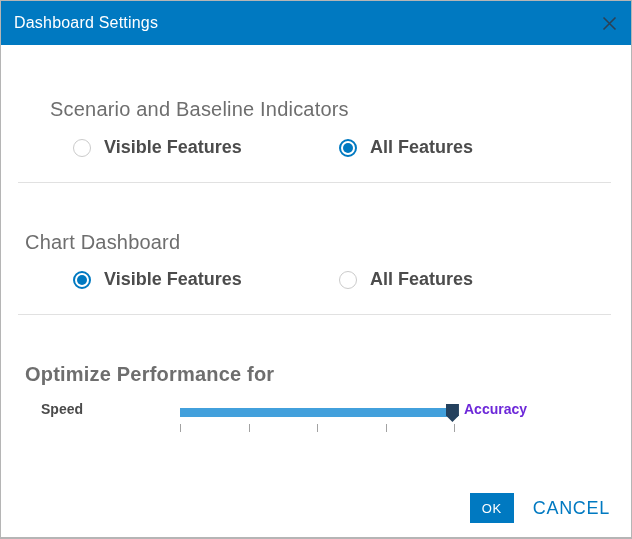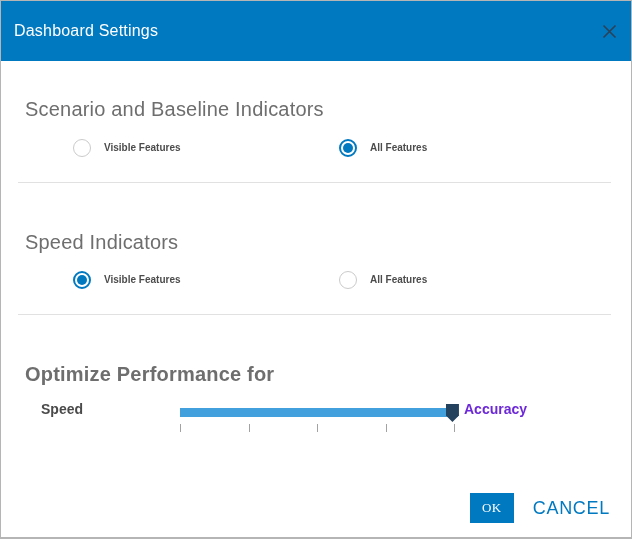--- a/index.html
+++ b/index.html
@@ -12,21 +12,21 @@
     height: 539px;
     background: #ffffff;
     border: 1px solid #b5b5b5;
     border-bottom-width: 2px;
     overflow: hidden;
   }
 
   
   .header {
     position: relative;
-    height: 60px;
+    height: 44px;
     background: var(--c-header, #0079c1);
   }
   .title {
     position: absolute;
     left: 13px;
     top: 50%;
     transform: translateY(-50%);
     color: #ffffff;
     font-size: 16px;
     font-weight: 400;
@@ -48,21 +48,21 @@
 
   
   .sec {
     position: absolute;
     left: 24px;
     font-size: 20px;
     font-weight: 400;
     color: #6e6e6e;
     letter-spacing: 0.2px;
   }
-  .sec1 { top: 97px; }
+  .sec1 { top: 97px; margin-left: 25px; }
   .sec2 { top: 230px; }
   .sec3 { top: 362px; font-weight: bold; }
 
   
   .option {
     position: absolute;
     display: flex;
     align-items: center;
     gap: 13px;
     height: 19px;
@@ -86,21 +86,21 @@
     border: 2px solid var(--c-accent, #0079c1);
   }
   .option.selected .radio::after {
     content: "";
     position: absolute;
     inset: 2px;
     border-radius: 50%;
     background: var(--c-accent, #0079c1);
   }
   .olabel {
-    font-size: 10px;
+    font-size: 18px;
     font-weight: 600;
     color: #4c4c4c;
     white-space: nowrap;
   }
 
   
   .divider {
     position: absolute;
     left: 17px;
     width: 593px;
@@ -170,21 +170,21 @@
     align-items: center;
     gap: 19px;
   }
   .ok {
     min-width: 44px;
     height: 30px;
     padding: 0 12px;
     border: none;
     background: var(--c-accent, #0079c1);
     color: #ffffff;
-    font-family: Liberation Serif, serif;
+    font-family: Liberation Sans, sans-serif;
     font-size: 13px;
     letter-spacing: 0.5px;
     cursor: pointer;
   }
   .cancel {
     color: var(--c-accent, #0079c1);
     font-size: 18px;
     letter-spacing: 0.7px;
     cursor: pointer;
     text-decoration: none;
@@ -211,21 +211,21 @@
     <span class="radio"></span>
     <span class="olabel">Visible Features</span>
   </div>
   <div class="option o12 selected">
     <span class="radio"></span>
     <span class="olabel">All Features</span>
   </div>
 
   <div class="divider div1"></div>
 
-  <div class="sec sec2">Speed Indicators</div>
+  <div class="sec sec2">Chart Dashboard</div>
 
   <div class="option o21 selected">
     <span class="radio"></span>
     <span class="olabel">Visible Features</span>
   </div>
   <div class="option o22">
     <span class="radio"></span>
     <span class="olabel">All Features</span>
   </div>
 

